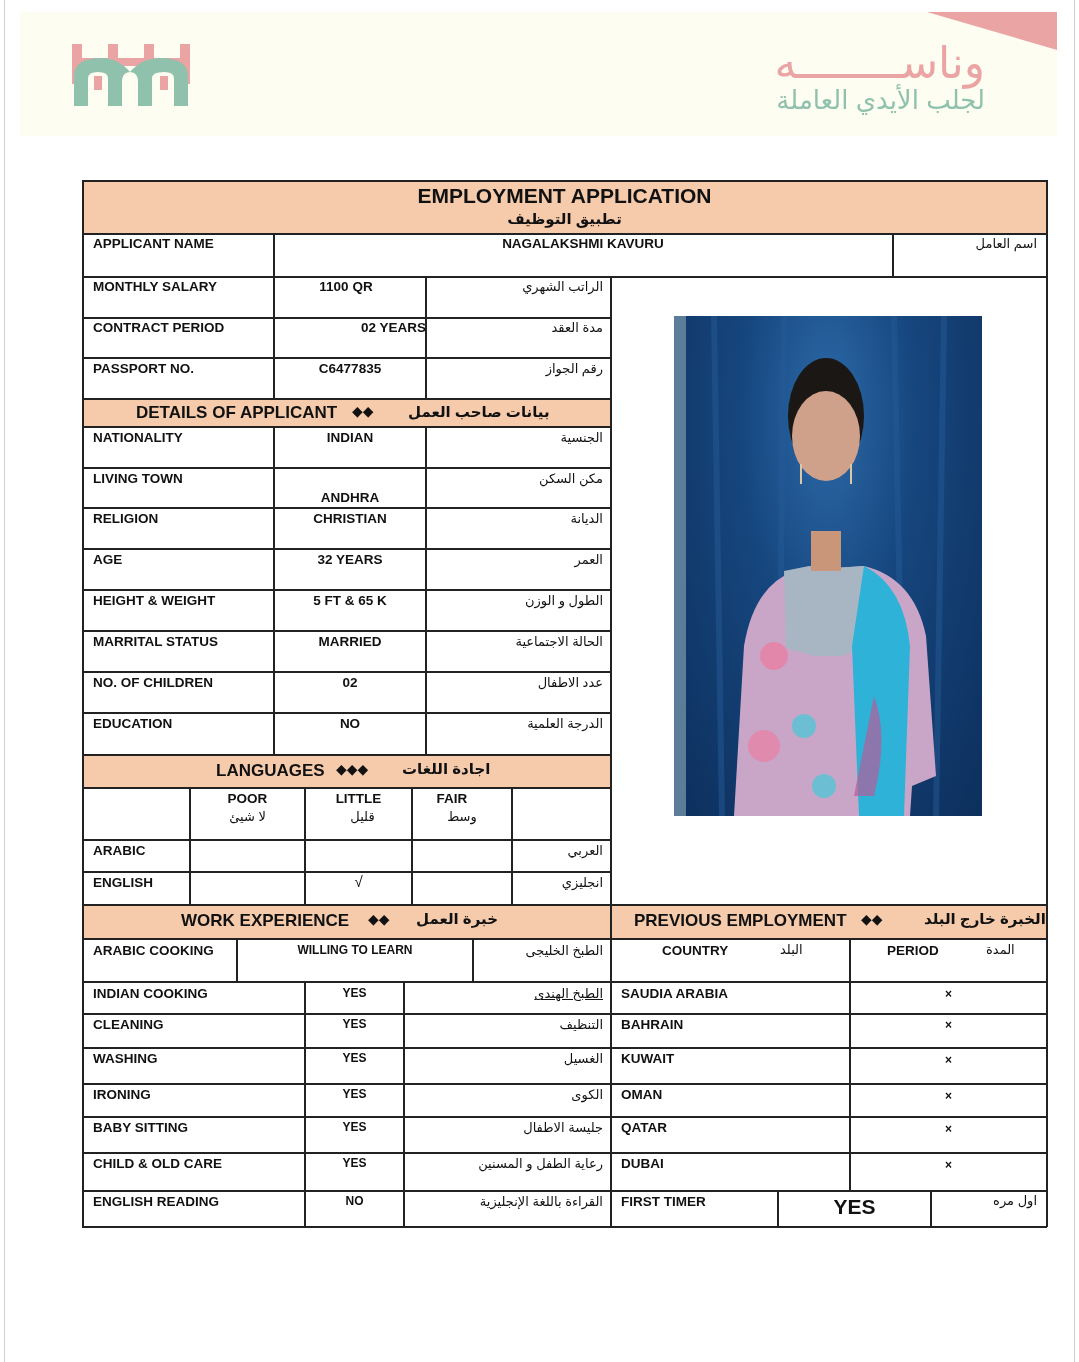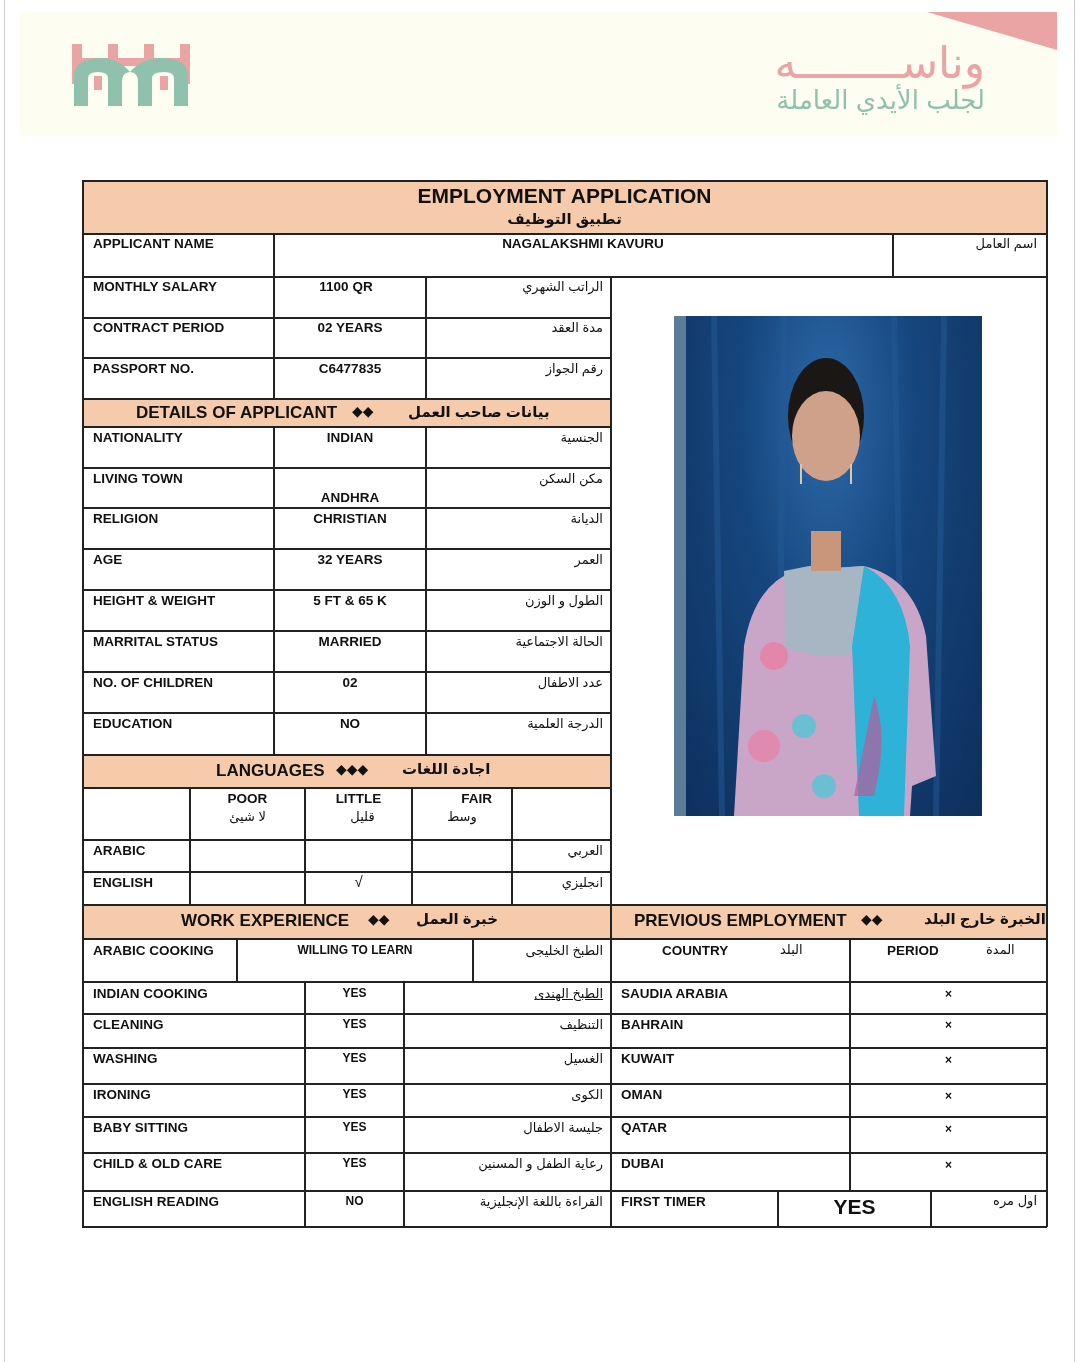--- a/index.html
+++ b/index.html
@@ -55,21 +55,21 @@
   <div class="cell" style="left:93px;top:236px;">APPLICANT NAME</div>
   <div class="cell c" style="left:274px;top:236px;width:618px;">NAGALAKSHMI KAVURU</div>
   <div class="cell r ar" style="left:894px;top:236px;width:143px;">اسم العامل</div>
 
   <div>
     <div class="cell" style="left:93px;top:279px;">MONTHLY SALARY</div>
     <div class="cell c" style="left:274px;top:279px;width:144px;">1100 QR</div>
     <div class="cell r ar" style="left:428px;top:279px;width:175px;">الراتب الشهري</div>
 
     <div class="cell" style="left:93px;top:320px;">CONTRACT PERIOD</div>
-    <div class="cell c" style="left:274px;top:320px;width:152px;">02 YEARS</div>
+    <div class="cell c" style="left:274px;top:320px;width:152px;text-align:right;">02 YEARS</div>
     <div class="cell r ar" style="left:428px;top:320px;width:175px;">مدة العقد</div>
 
     <div class="cell" style="left:93px;top:361px;">PASSPORT NO.</div>
     <div class="cell c" style="left:274px;top:361px;width:152px;">C6477835</div>
     <div class="cell r ar" style="left:428px;top:361px;width:175px;">رقم الجواز</div>
   </div>
 
   <div class="band" style="left:82px;top:398px;width:529px;height:28px;"></div>
   <div class="band-title" style="left:136px;top:403px;">DETAILS OF APPLICANT</div>
   <div class="band-title" style="left:352px;top:403px;font-size:14px;">◆◆</div>
@@ -112,21 +112,21 @@
   <div class="band" style="left:82px;top:755px;width:529px;height:32px;"></div>
   <div class="band-title" style="left:216px;top:761px;">LANGUAGES</div>
   <div class="band-title" style="left:336px;top:761px;font-size:14px;">◆◆◆</div>
   <div class="band-title ar" style="left:402px;top:760px;font-size:15px;font-weight:bold;">اجادة اللغات</div>
 
   <div>
     <div class="cell c" style="left:190px;top:791px;width:115px;">POOR</div>
     <div class="cell c ar" style="left:190px;top:809px;width:115px;">لا شيئ</div>
     <div class="cell c" style="left:305px;top:791px;width:107px;">LITTLE</div>
     <div class="cell c ar" style="left:305px;top:809px;width:92px;padding-left:23px;">قليل</div>
-    <div class="cell c" style="left:412px;top:791px;width:80px;text-align:right;">FAIR</div>
+    <div class="cell c" style="left:412px;top:791px;width:80px;">FAIR</div>
     <div class="cell c ar" style="left:412px;top:809px;width:100px;">وسط</div>
   </div>
 
   <div>
     <div class="cell" style="left:93px;top:843px;">ARABIC</div>
     <div class="cell r ar" style="left:514px;top:843px;width:89px;">العربي</div>
     <div class="cell" style="left:93px;top:875px;">ENGLISH</div>
     <div class="cell c" style="left:305px;top:874px;width:107px;font-weight:normal;font-size:15px;">√</div>
     <div class="cell r ar" style="left:514px;top:875px;width:89px;">انجليزي</div>
   </div>

